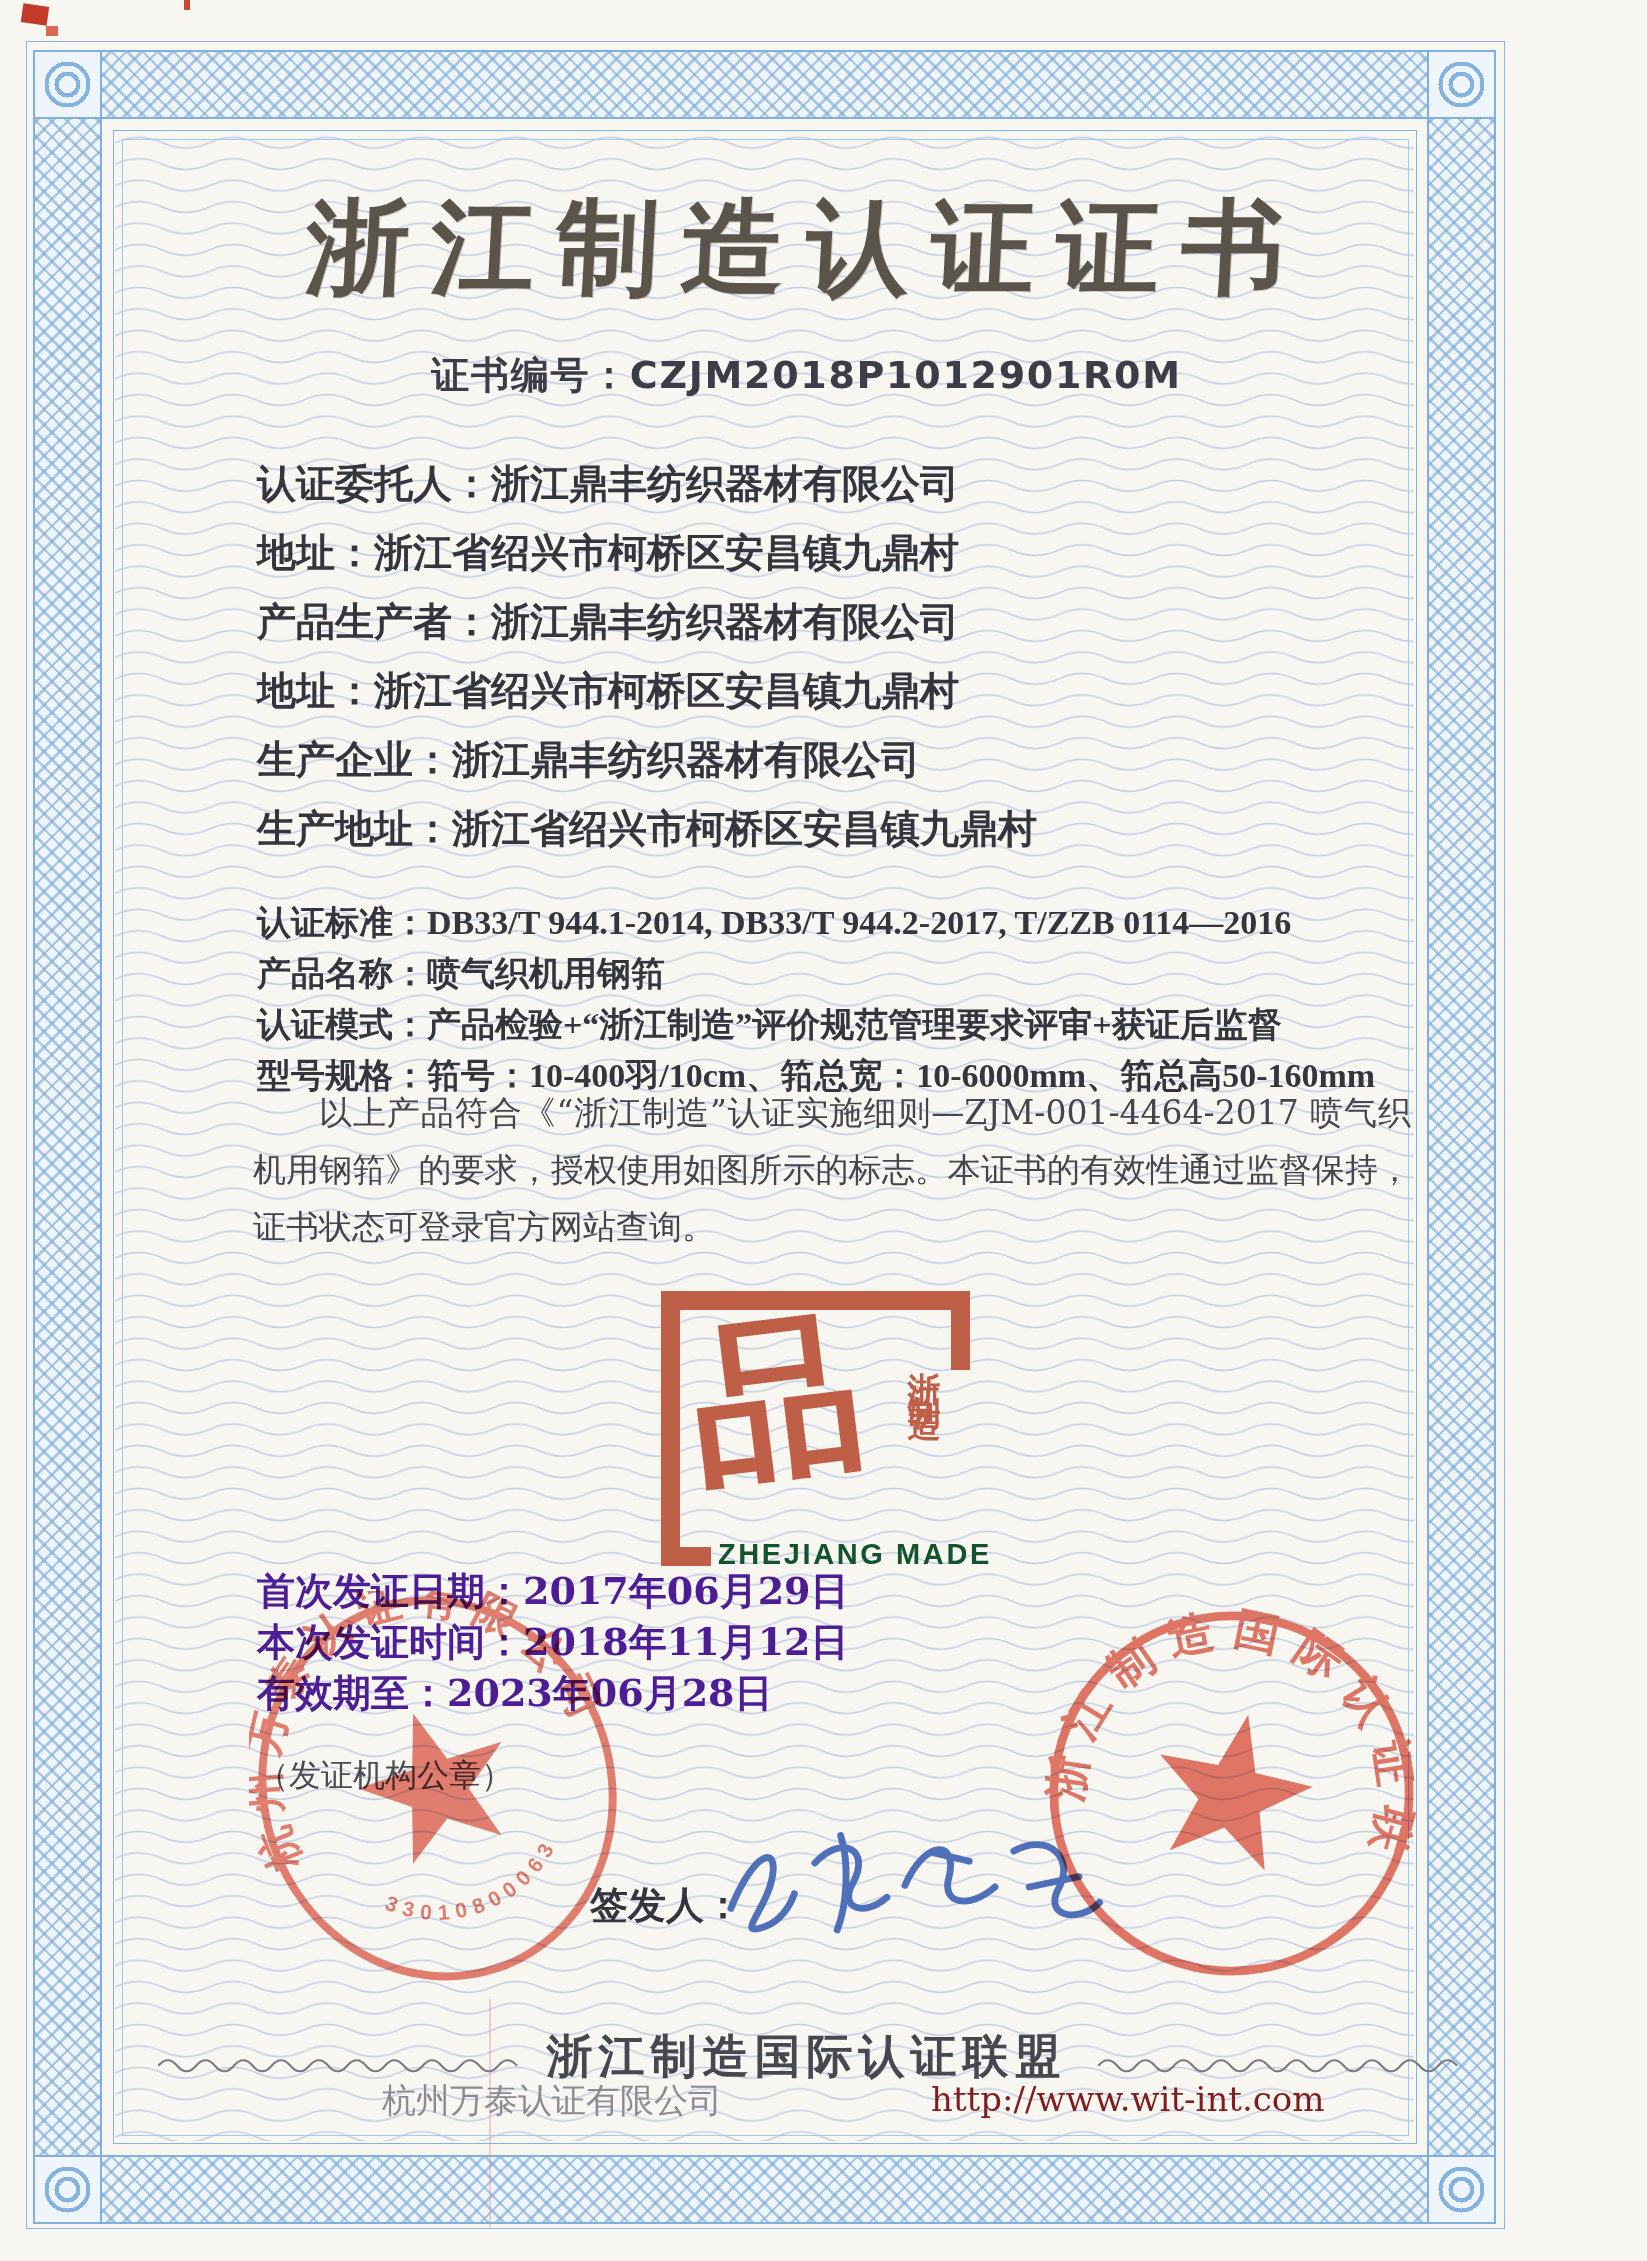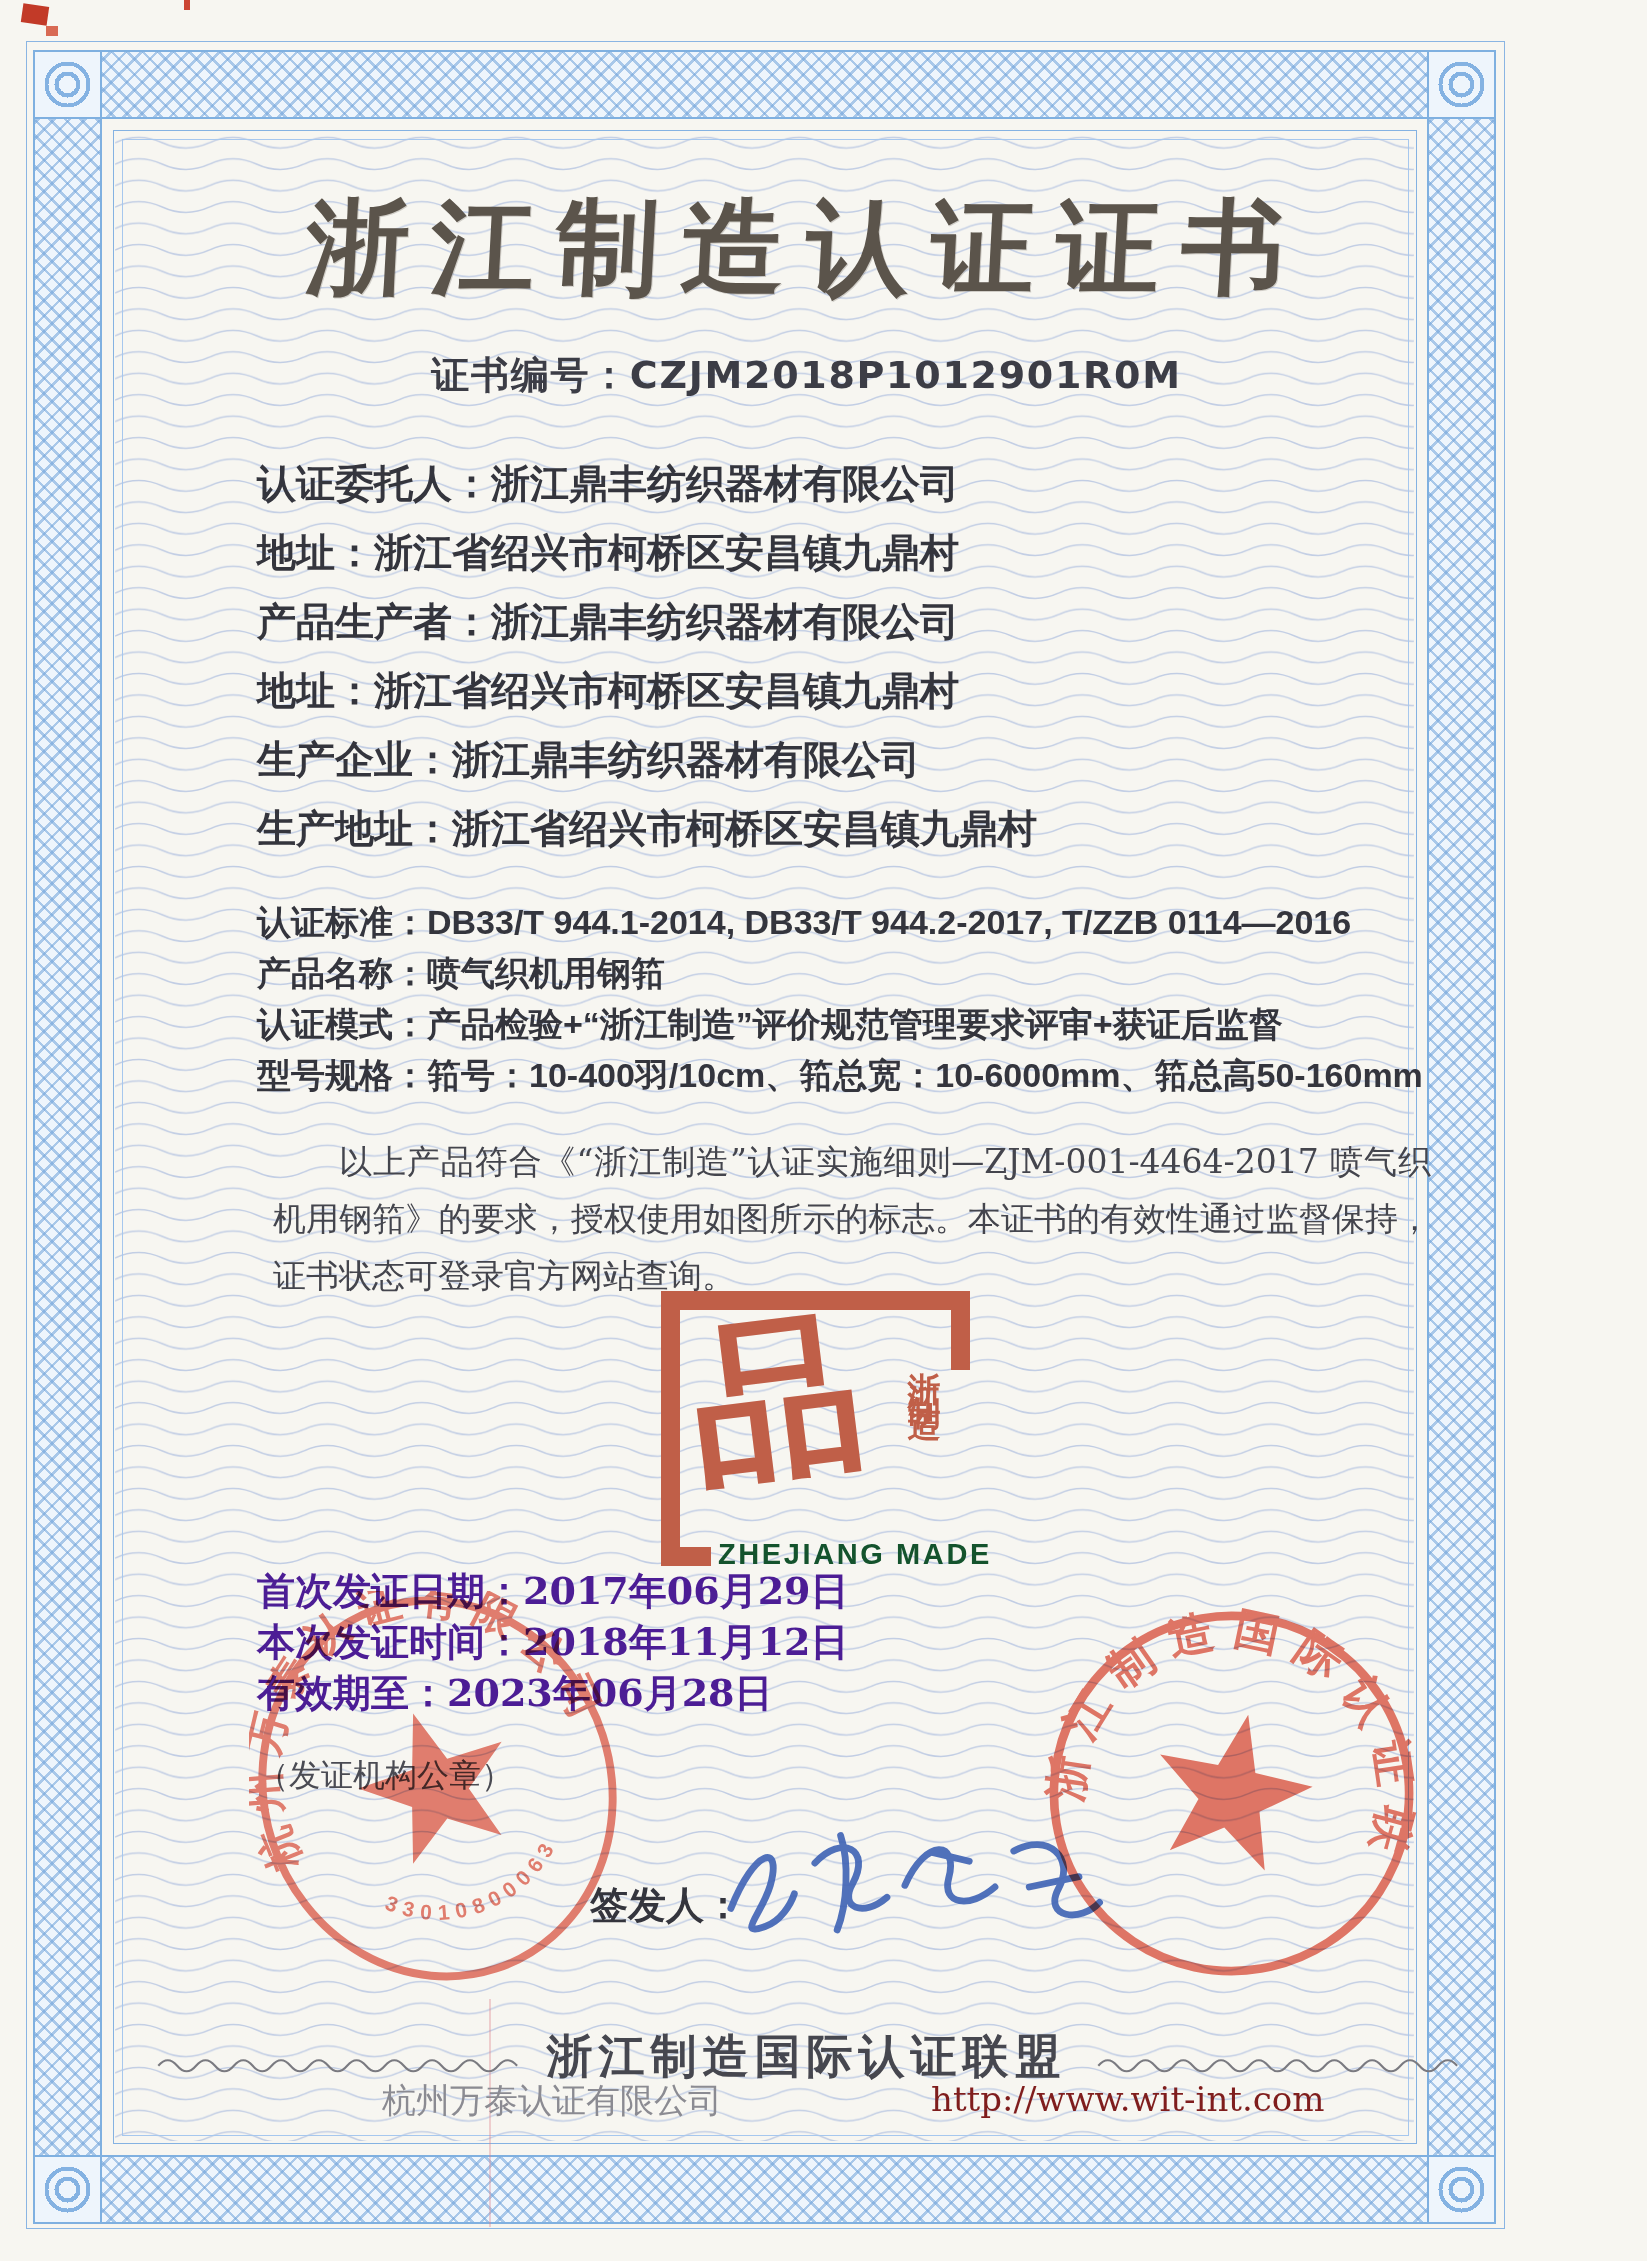--- a/index.html
+++ b/index.html
@@ -54,25 +54,25 @@
   .certline{
     left:103px;top:350px;width:1407px;text-align:center;
     font-size:38px;font-weight:700;letter-spacing:1.7px;color:#3c3d46;
     white-space:nowrap;
   }
   .fields{left:257px;top:442px;width:1167px}
   .field-row{height:69px;display:flex;align-items:flex-end;
     font-family:"DejaVu Serif",serif;font-weight:700;font-size:39px;color:#34353d;white-space:nowrap}
   .specs{left:257px;top:897px;width:1184px}
   .spec-row{height:51px;display:flex;align-items:center;
-    font-family:Liberation Sans, sans-serif;font-weight:700;font-size:34px;color:#34353d;white-space:nowrap}
+    font-family:Liberation Serif, serif;font-weight:700;font-size:34px;color:#34353d;white-space:nowrap}
   .statement{
-    left:253px;top:1133px;width:1158px;
+    left:253px;top:1084px;width:1158px;
     font-family:"DejaVu Serif",serif;font-size:33px;line-height:57px;
-    color:#44454d;text-align:justify;text-indent:2em;margin-left:20px;
+    color:#44454d;text-align:justify;text-indent:2em;
   }
 
   
   .logo{left:661px;top:1291px;width:309px;height:275px}
   .lg-bar{position:absolute;background:#c05f48}
   .lg-top{left:0;top:0;width:309px;height:19px}
   .lg-left{left:0;top:0;width:19px;height:275px}
   .lg-right{right:0;top:0;width:19px;height:79px}
   .lg-bottom{left:0;bottom:0;width:50px;height:19px}
   .lg-glyph{position:absolute;left:29px;top:17px;font-family:"DejaVu Serif",serif;font-weight:700;

